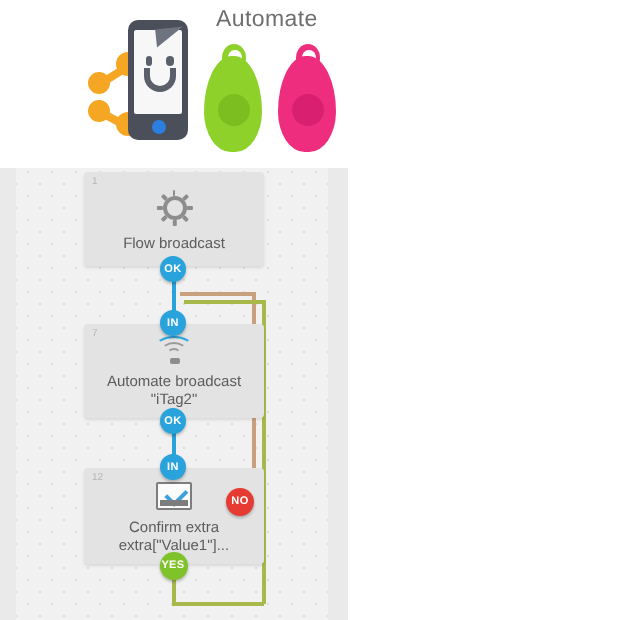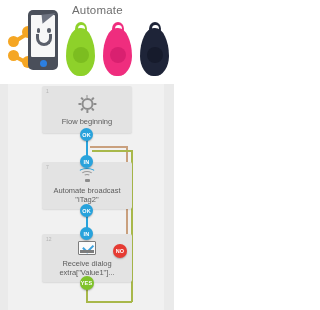--- a/index.html
+++ b/index.html
@@ -2,21 +2,21 @@
 <html><head>
 <meta charset="utf-8">
 <style>
   html,body{margin:0;padding:0;}
   body{
     width:174px;height:310px;overflow:hidden;
     background:#ffffff;
     font-family:"Liberation Sans", sans-serif;
     -webkit-font-smoothing:antialiased;
   }
-  .screen{position:relative;width:174px;height:310px;overflow:hidden;background:#fff;}
+  .screen{position:relative;width:174px;height:310px;overflow:hidden;background:#fff;padding-left:36px;}
 
   
   .promo{position:relative;width:174px;height:84px;background:#ffffff;overflow:hidden;}
 
   .logo{position:absolute;left:6px;top:8px;width:52px;height:66px;}
   .phone-body{
     position:absolute;left:22px;top:2px;width:30px;height:60px;
     background:#4a4f5a;border-radius:5px;
   }
   .phone-screen{
@@ -245,21 +245,21 @@
           <div class="gear-tooth" style="transform:rotate(0deg)"></div>
           <div class="gear-tooth" style="transform:rotate(45deg)"></div>
           <div class="gear-tooth" style="transform:rotate(90deg)"></div>
           <div class="gear-tooth" style="transform:rotate(135deg)"></div>
           <div class="gear-tooth" style="transform:rotate(180deg)"></div>
           <div class="gear-tooth" style="transform:rotate(225deg)"></div>
           <div class="gear-tooth" style="transform:rotate(270deg)"></div>
           <div class="gear-tooth" style="transform:rotate(315deg)"></div>
         </div>
       </div>
-      <div class="block-label" style="top:31px;">Flow beginning</div>
+      <div class="block-label" style="top:31px;">Flow broadcast</div>
     </div>
 
     <div class="block b2">
       <div class="block-num">7</div>
       <div class="icon-wrap" style="top:6px;">
         <div class="bc">
           <div class="bc-arc bc-a1"></div>
           <div class="bc-arc bc-a2"></div>
           <div class="bc-arc bc-a3"></div>
           <div class="bc-base"></div>
@@ -270,21 +270,21 @@
     </div>
 
     <div class="block b3">
       <div class="block-num">12</div>
       <div class="icon-wrap" style="top:7px;">
         <div class="dlg">
           <div class="dlg-check"></div>
           <div class="dlg-bar"></div>
         </div>
       </div>
-      <div class="block-label" style="top:25px;">Receive dialog</div>
+      <div class="block-label" style="top:25px;">Confirm extra</div>
       <div class="block-label" style="top:34px;">extra["Value1"]...</div>
     </div>
 
     <div class="badge badge-ok bd-ok1">OK</div>
     <div class="badge badge-in bd-in1">IN</div>
     <div class="badge badge-ok bd-ok2">OK</div>
     <div class="badge badge-in bd-in2">IN</div>
     <div class="badge badge-no bd-no">NO</div>
     <div class="badge badge-yes bd-yes">YES</div>
   </div>

